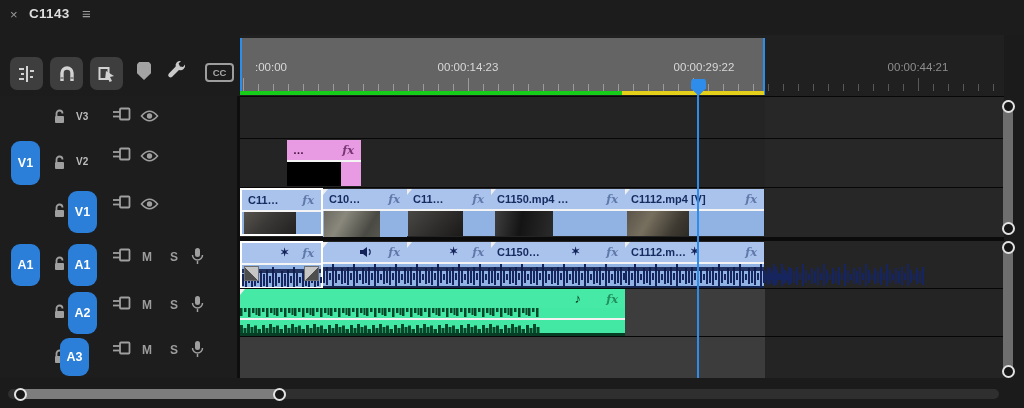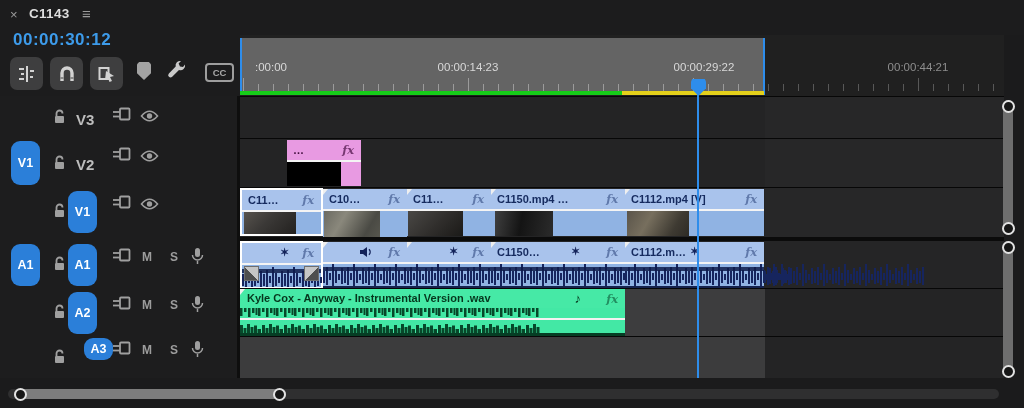--- a/index.html
+++ b/index.html
@@ -17,21 +17,21 @@
   .ticon{display:flex;align-items:center;justify-content:center;}
   .cc-badge{left:205px;top:63px;width:25px;height:15px;border:2px solid #9e9e9e;border-radius:4px;
             color:#a8a8a8;font-size:9.5px;font-weight:bold;display:flex;align-items:center;justify-content:center;}
   .marker-ico{left:137px;top:62px;width:14px;height:18px;background:#a3a3a3;
               clip-path:polygon(15% 0,85% 0,100% 12%,100% 62%,50% 100%,0 62%,0 12%);}
   
   .hdrcol{left:0;top:96px;width:237px;height:282px;background:#1d1d1e;}
   .vsep{left:237px;top:96px;width:3px;height:282px;background:#0e0e0e;}
   .badge{background:#2b7fd9;color:#fff;border-radius:9px;font-weight:bold;font-size:12.5px;
          display:flex;align-items:center;justify-content:center;width:29px;}
-  .tname{color:#bdbdbd;font-size:15px;font-weight:bold;}
+  .tname{color:#bdbdbd;font-size:10px;font-weight:bold;}
   .mslabel{color:#9d9d9d;font-size:12px;font-weight:bold;}
   
   .row{left:240px;width:764px;overflow:hidden;}
   .row .in{position:absolute;left:0;top:0;width:525px;height:100%;}
   .row .out{position:absolute;left:525px;top:0;width:239px;height:100%;background:#272728;}
   .hr{left:0;width:1004px;height:1px;background:#070707;}
   
   .clip{position:absolute;top:1px;box-sizing:border-box;}
   .clip .title{position:absolute;left:0;top:0;right:0;height:20px;border-bottom:2px solid #f4f4f4;
                font-size:11px;color:#152a5e;font-weight:bold;white-space:nowrap;overflow:hidden;}
@@ -113,21 +113,20 @@
     </pattern>
   </defs>
 </svg>
 
 <div id="app">
 
   <span class="abs tab-close">×</span>
   <span class="abs tab-title">C1143</span>
   <span class="abs tab-menu">≡</span>
 
-  <div class="abs tc">00:00:30:12</div>
 
   <div class="abs tbtn" style="left:10px">
     <svg width="20" height="20" viewBox="0 0 20 20">
       <g stroke="#d2d2d2" stroke-width="2">
         <line x1="10" y1="2" x2="10" y2="18"></line>
         <line x1="2" y1="5" x2="7" y2="5"></line>
           <line x1="4" y1="10" x2="7" y2="10"></line>
           <line x1="2" y1="15" x2="7" y2="15"></line>
         <line x1="13" y1="7" x2="17" y2="7"></line>
           <line x1="13" y1="13" x2="16" y2="13"></line>
@@ -358,21 +357,20 @@
     </div>
   </div>
 
   <div class="abs row" style="top:289px;height:48px">
     <div class="in" style="background:#3d3d3e"></div>
       <div class="out" style="background:#242425"></div>
 
     <div class="clip gclip" style="left:0;width:385px;height:47px;top:0">
       <i class="notch"></i>
       <div class="gtitle">
-        <span class="nm">Kyle Cox - Anyway - Instrumental Version .wav</span>
         <span class="abs" style="right:44px;top:2px;font-size:13px;color:#06361d">♪</span>
         <span class="fx gfx">fx</span>
       </div>
       <svg class="wv" style="top:19px;height:10px">
           <rect width="100%" height="100%" fill="url(#wg1)"></rect>
         </svg>
       <div class="abs" style="left:0;right:0;top:29px;height:2px;background:#f2f2f2"></div>
       <svg class="wv" style="top:31px;height:14px">
           <rect width="100%" height="100%" fill="url(#wg2)"></rect>
         </svg>
@@ -507,21 +505,21 @@
         <line x1="6.5" y1="14" x2="6.5" y2="17" stroke="#9f9f9f" stroke-width="1.5"></line>
       </svg>
   </div>
 
   <div class="abs ticon" style="left:52px;top:349px">
     <svg width="15" height="16" viewBox="0 0 15 16">
         <path d="M4.5 7 V4.5 a3 3 0 0 1 6 0" fill="none" stroke="#9f9f9f" stroke-width="1.8"></path>
         <rect x="3" y="7" width="9" height="7" rx="1" fill="#9f9f9f"></rect>
       </svg>
   </div>
-  <div class="abs badge" style="left:84px;top:338px;height:22px">A3</div>
+  <div class="abs badge" style="left:60px;top:338px;height:38px">A3</div>
   <div class="abs ticon" style="left:112px;top:341px">
     <svg width="19" height="15" viewBox="0 0 19 15">
         <rect x="8" y="1.5" width="9.5" height="11" rx="1" fill="none" stroke="#9f9f9f" stroke-width="1.8"></rect>
         <line x1="1" y1="5" x2="8" y2="5" stroke="#9f9f9f" stroke-width="1.8"></line>
         <line x1="1" y1="9.5" x2="8" y2="9.5" stroke="#9f9f9f" stroke-width="1.8"></line>
       </svg>
   </div>
   <span class="abs mslabel" style="left:142px;top:343px">M</span>
   <span class="abs mslabel" style="left:170px;top:343px">S</span>
   <div class="abs ticon" style="left:191px;top:340px">

